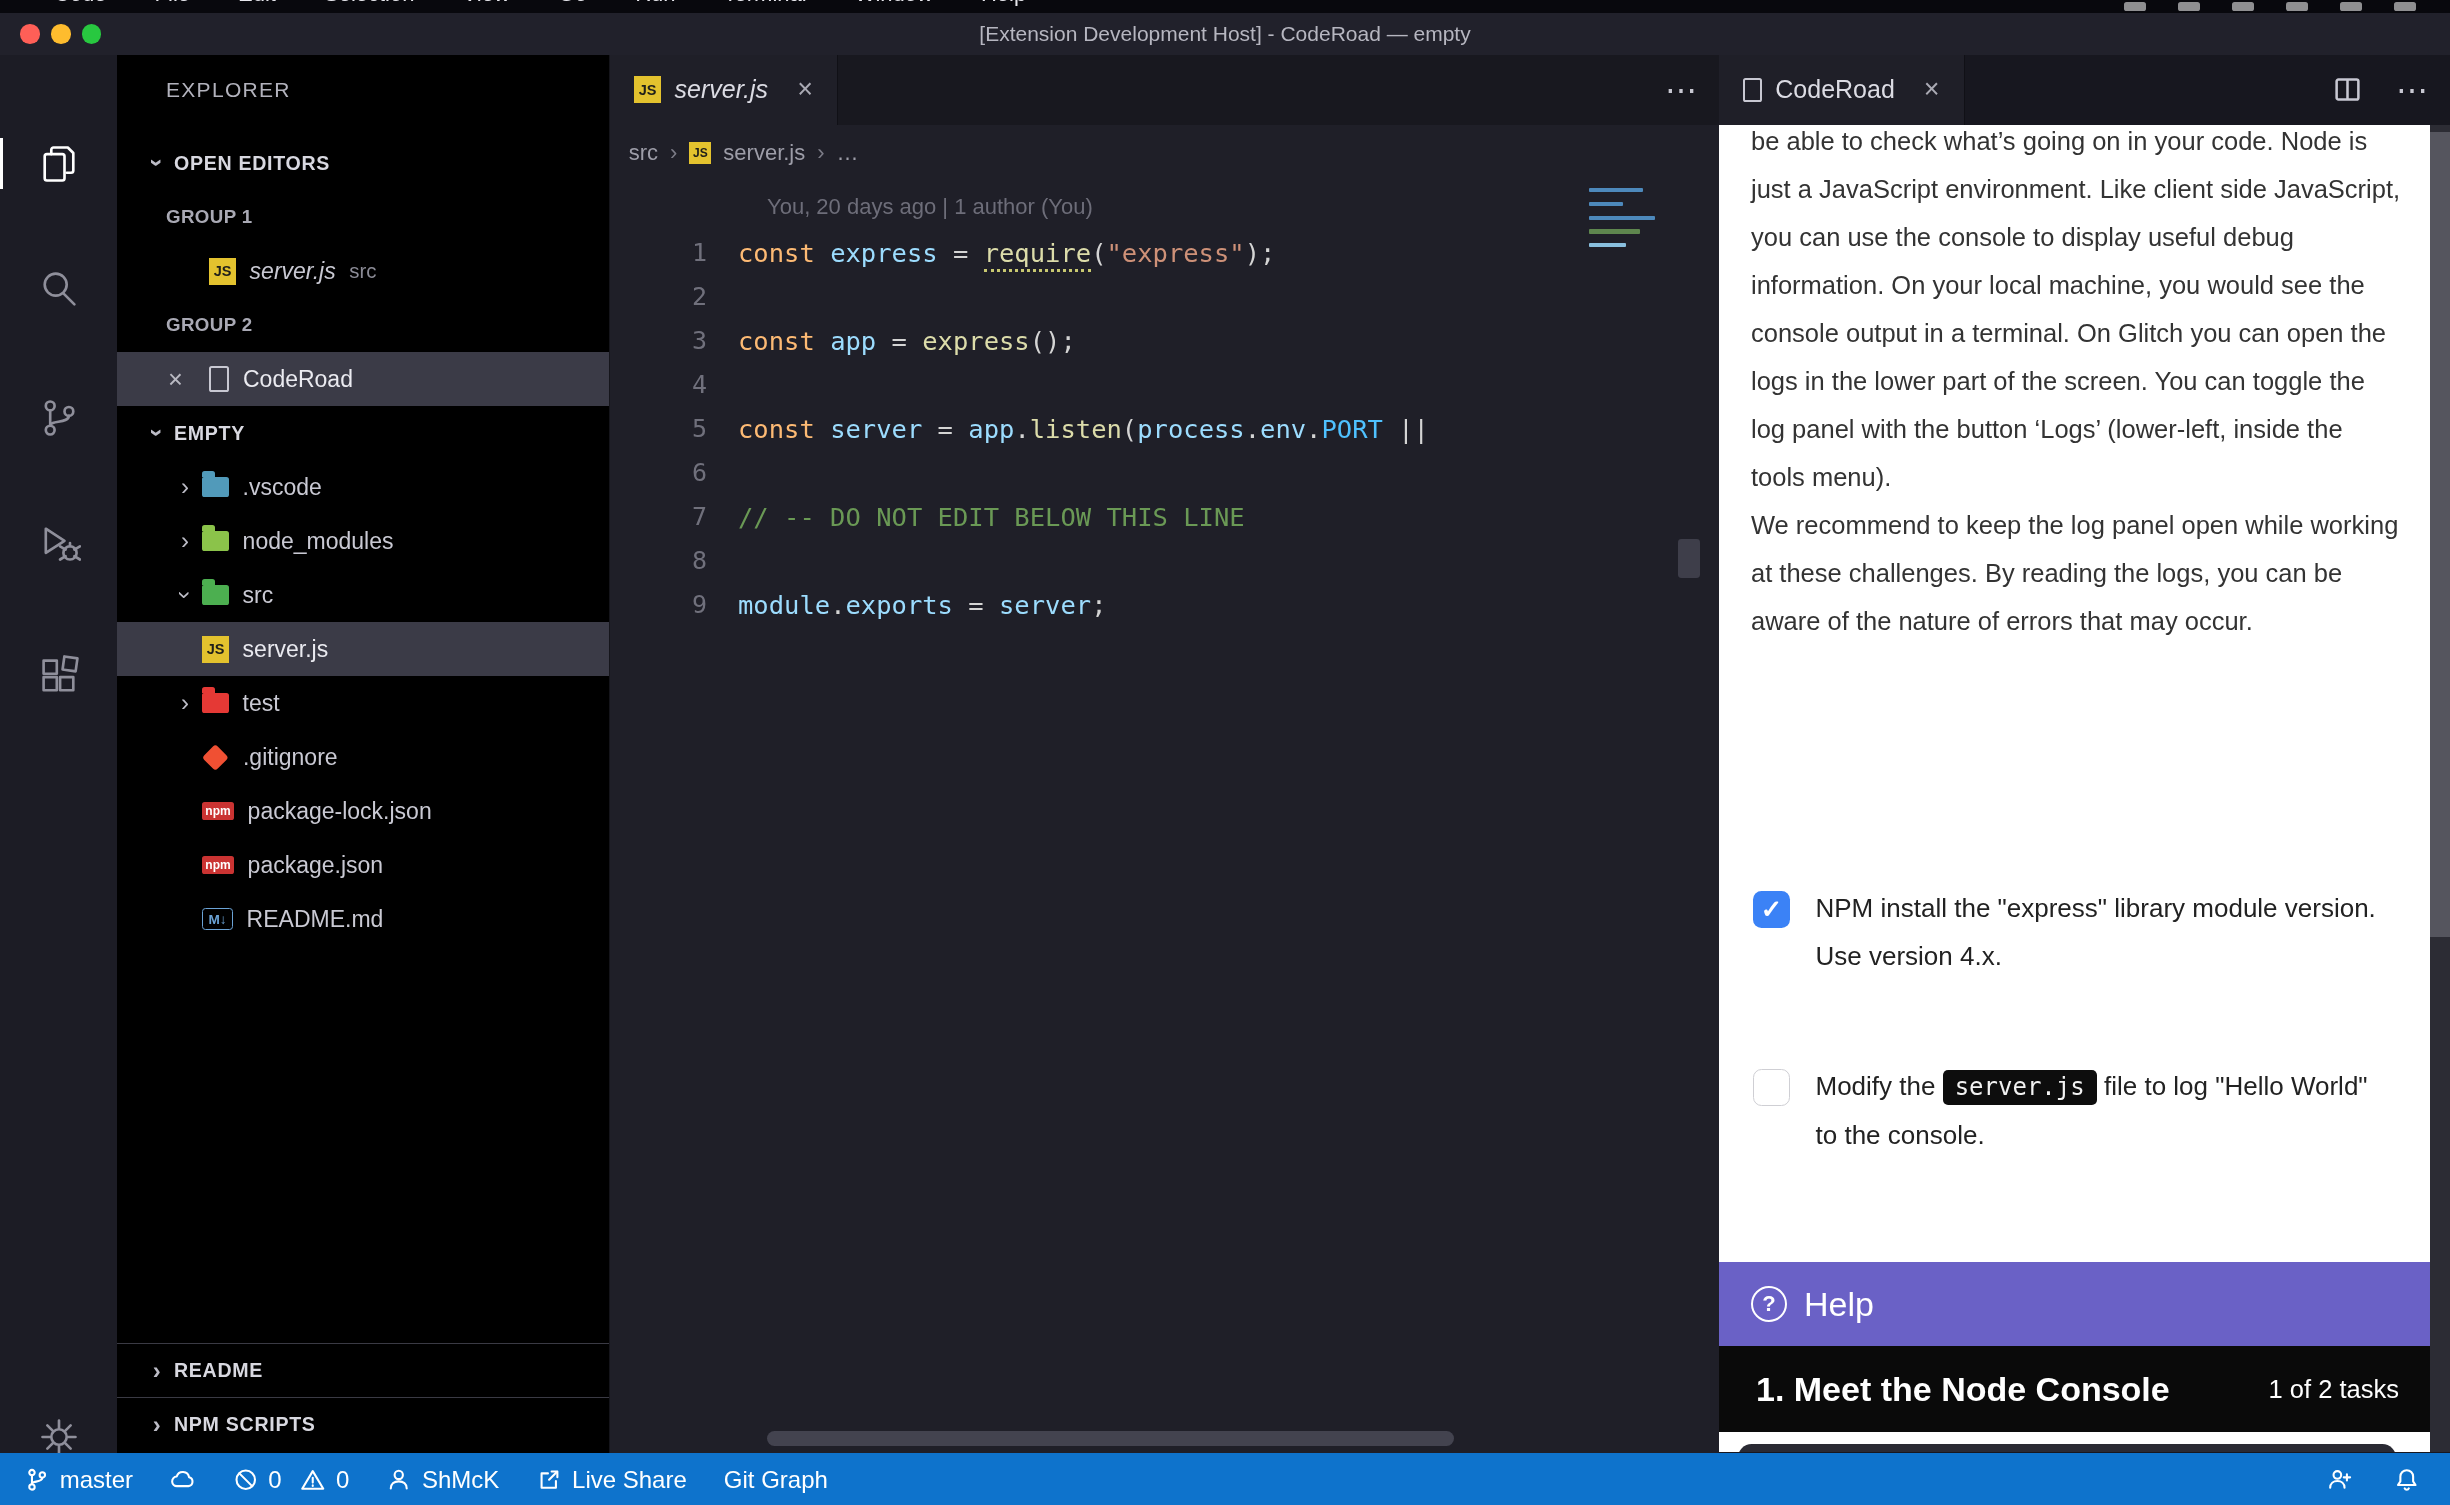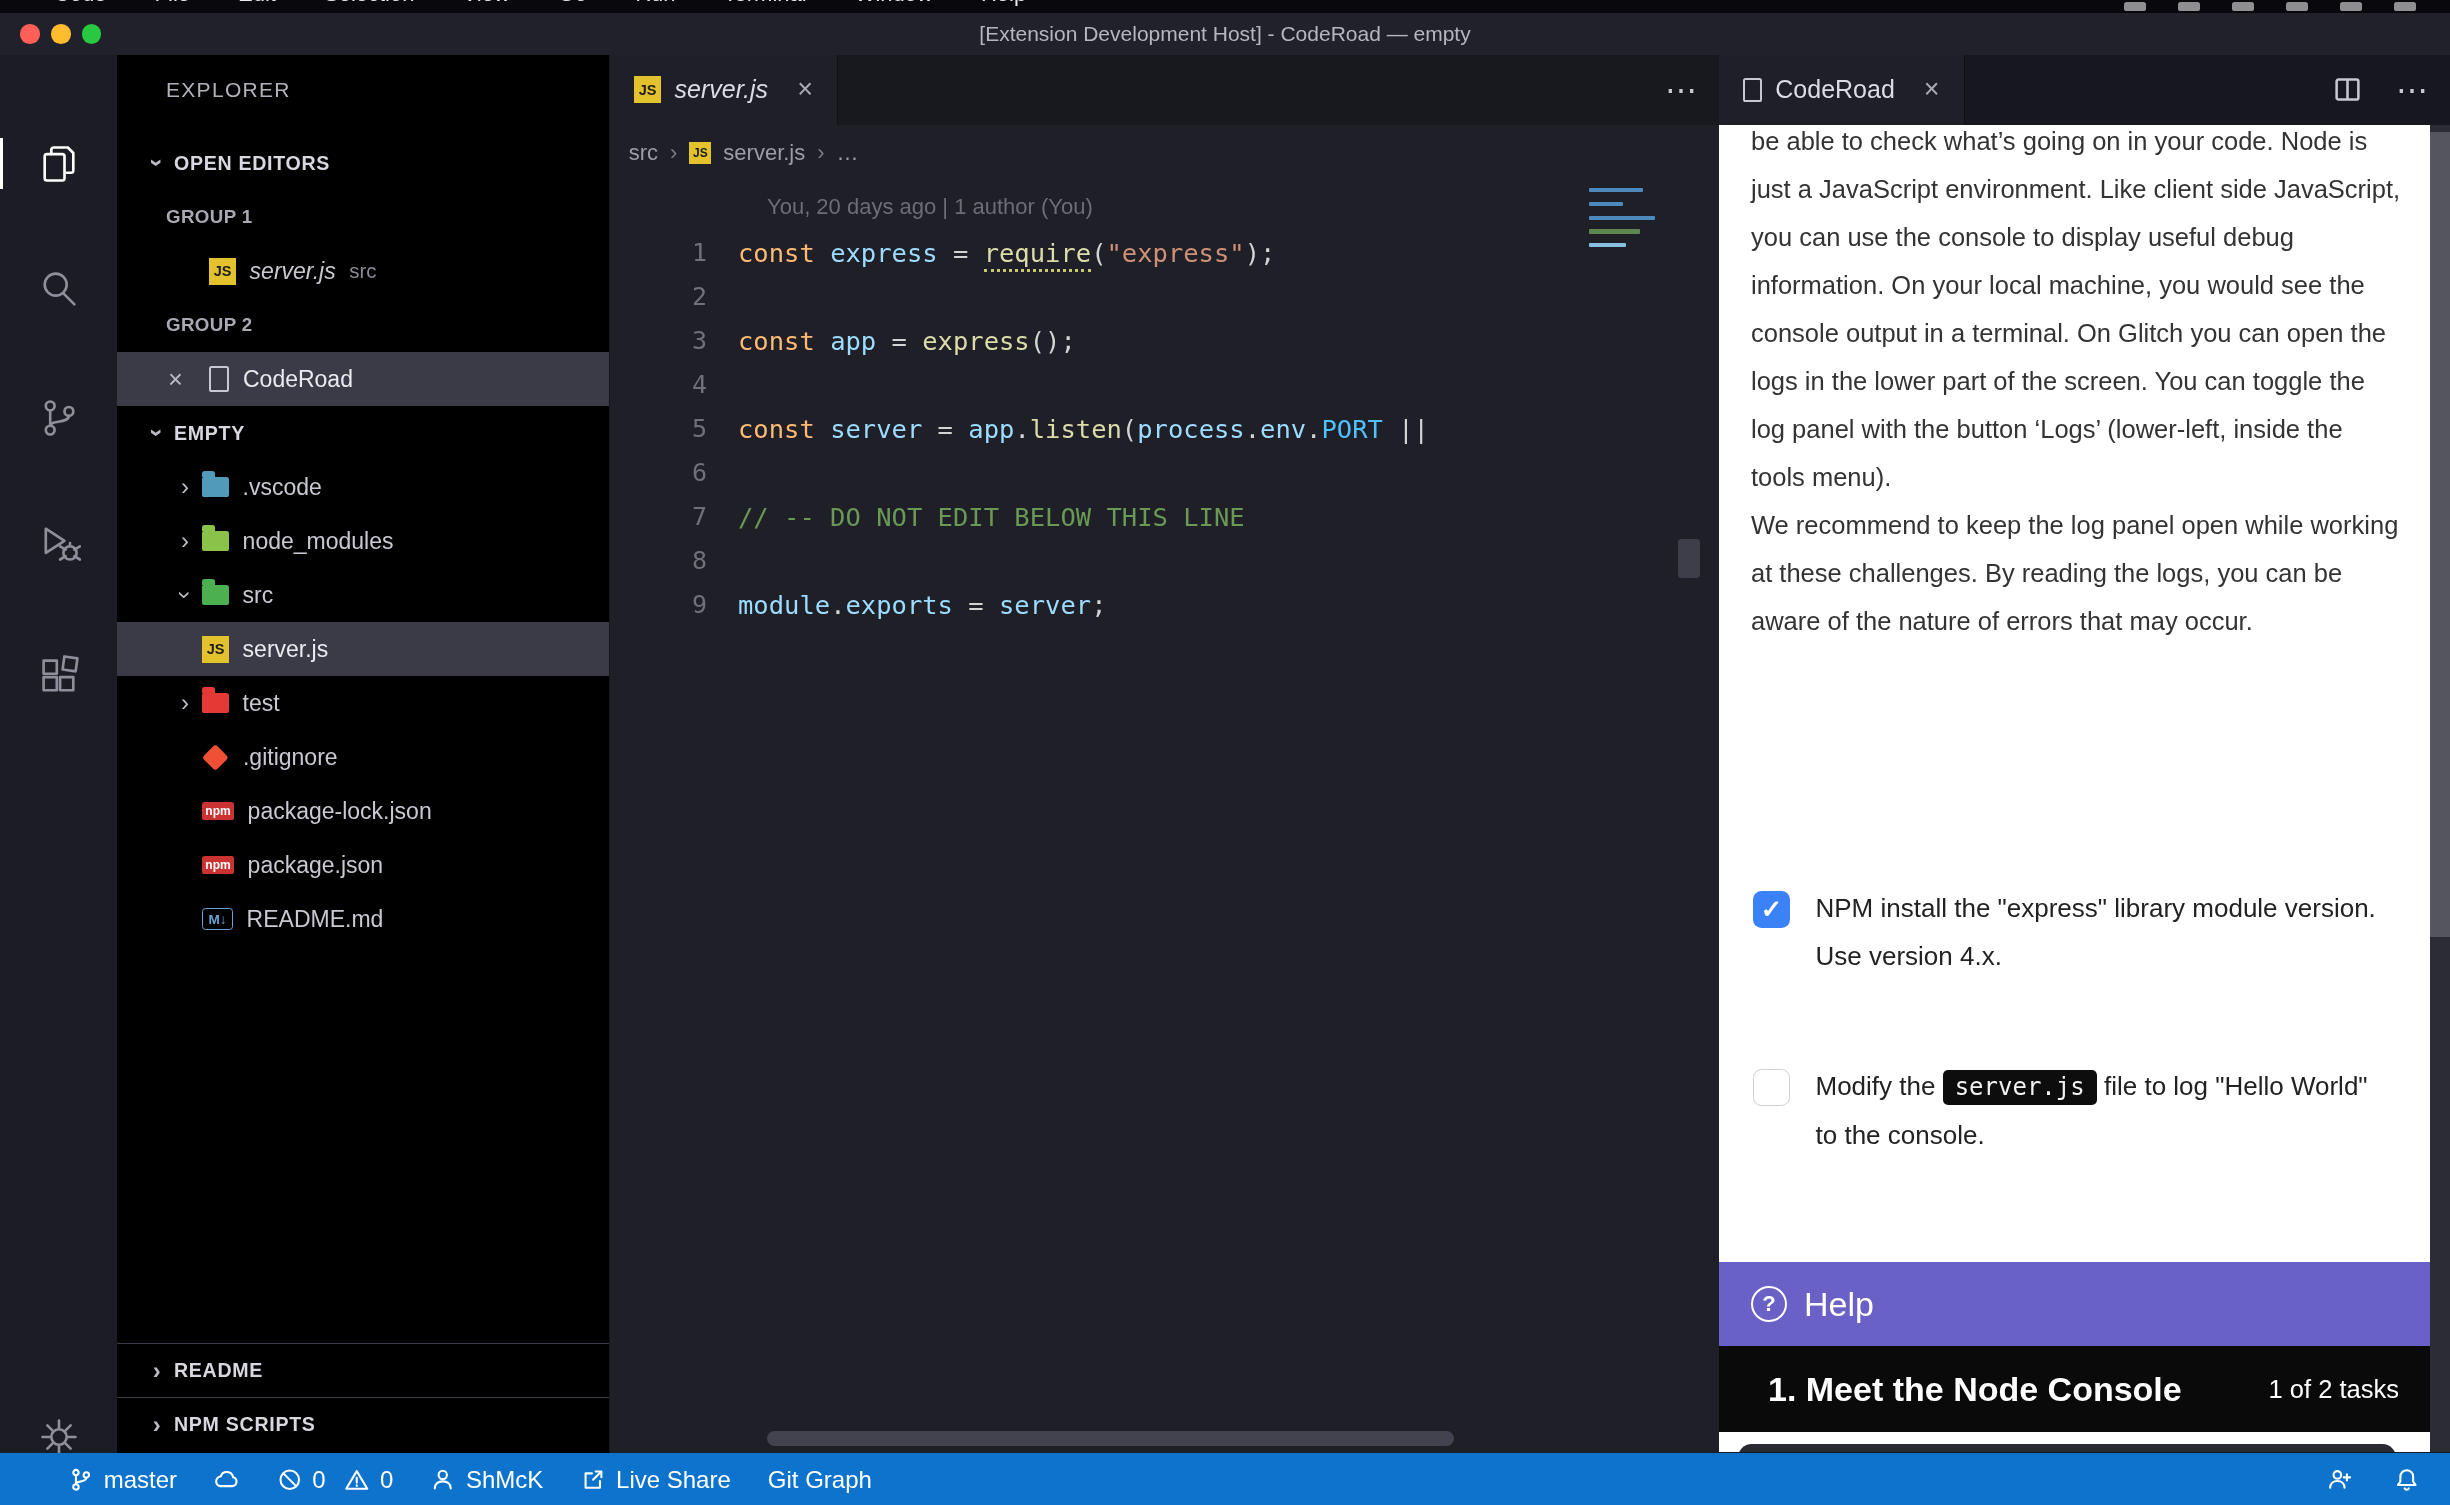--- a/index.html
+++ b/index.html
@@ -95,29 +95,29 @@
   .tasks-band { position:absolute; left:0; top:601px; width:100%; height:83px; background:#ececef; display:flex; align-items:center; padding-left:32px; font-size:32px; color:#3a3a3a; }
   .task-row { position:absolute; left:34px; right:34px; display:flex; }
   .cb { width:37px; height:37px; border-radius:8.5px; flex:none; margin-top:6.8px; border:1.7px solid #cfcfd4; background:#fff; display:flex; align-items:center; justify-content:center; color:#fff; font-size:25.5px; font-weight:bold; }
   .cb.checked { border:none; }
   .task-text { margin-left:25.5px; width:575px; font-size:26px; line-height:48px; color:#222; }
   .code-chip { font-family:"DejaVu Sans Mono",monospace; font-size:24px; background:#0d0d0d; color:#f2f2f2; padding:2.6px 12px 4.3px; border-radius:5.1px; }
   .help-bar { position:absolute; left:0; top:1137px; width:100%; height:84px; display:flex; align-items:center; padding-left:32px; color:#fff; }
   .help-q { width:36px; height:36px; border:2.6px solid #fff; border-radius:50%; display:flex; align-items:center; justify-content:center; font-size:22px; font-weight:bold; margin-right:17px; }
   .help-label { font-size:34px; }
   .lesson-bar { position:absolute; left:0; top:1221px; width:100%; height:86px; background:#0a0a0a; color:#fff; display:flex; align-items:center; justify-content:space-between; padding:0 31px 0 37px; }
-  .lesson-title { font-size:34px; font-weight:bold;margin-left:12px; }
+  .lesson-title { font-size:34px; font-weight:bold; }
   .lesson-progress { font-size:25.5px; }
   .continue-bar { position:absolute; left:18.7px; right:34px; top:1319px; height:34px; background:#2a2a33; border-radius:13.6px 13.6px 0 0; }
   .panel-scrollbar { position:absolute; right:0; top:71px; width:19.6px; height:1327px; background:#2c2c34; }
   .panel-scrollbar .thumb { position:absolute; left:0; top:6.8px; width:19.6px; height:805px; background:#55555e; }
 
   
   .statusbar { position:absolute; left:0; top:1453px; width:2450px; height:53px; background:#0e73cc; color:#fff; display:flex; align-items:center; justify-content:space-between; z-index:60; font-size:24px; }
-  .sb-left { display:flex; align-items:center; gap:37px; padding-left:24px;margin-left:44px; }
+  .sb-left { display:flex; align-items:center; gap:37px; padding-left:24px; }
   .sb-right { display:flex; align-items:center; gap:41px; padding-right:31px; }
   .sb-item { display:flex; align-items:center; gap:10.2px; white-space:nowrap; }
   .sb-item svg { width:25.5px; height:25.5px; stroke:#fff; stroke-width:1.3; fill:none; stroke-linecap:round; stroke-linejoin:round; }
 </style>
 </head>
 <body>
 
 <div class="menustrip">
   <div class="menu-items" id="menu-items">
       <span class="menu-item">Code</span>

